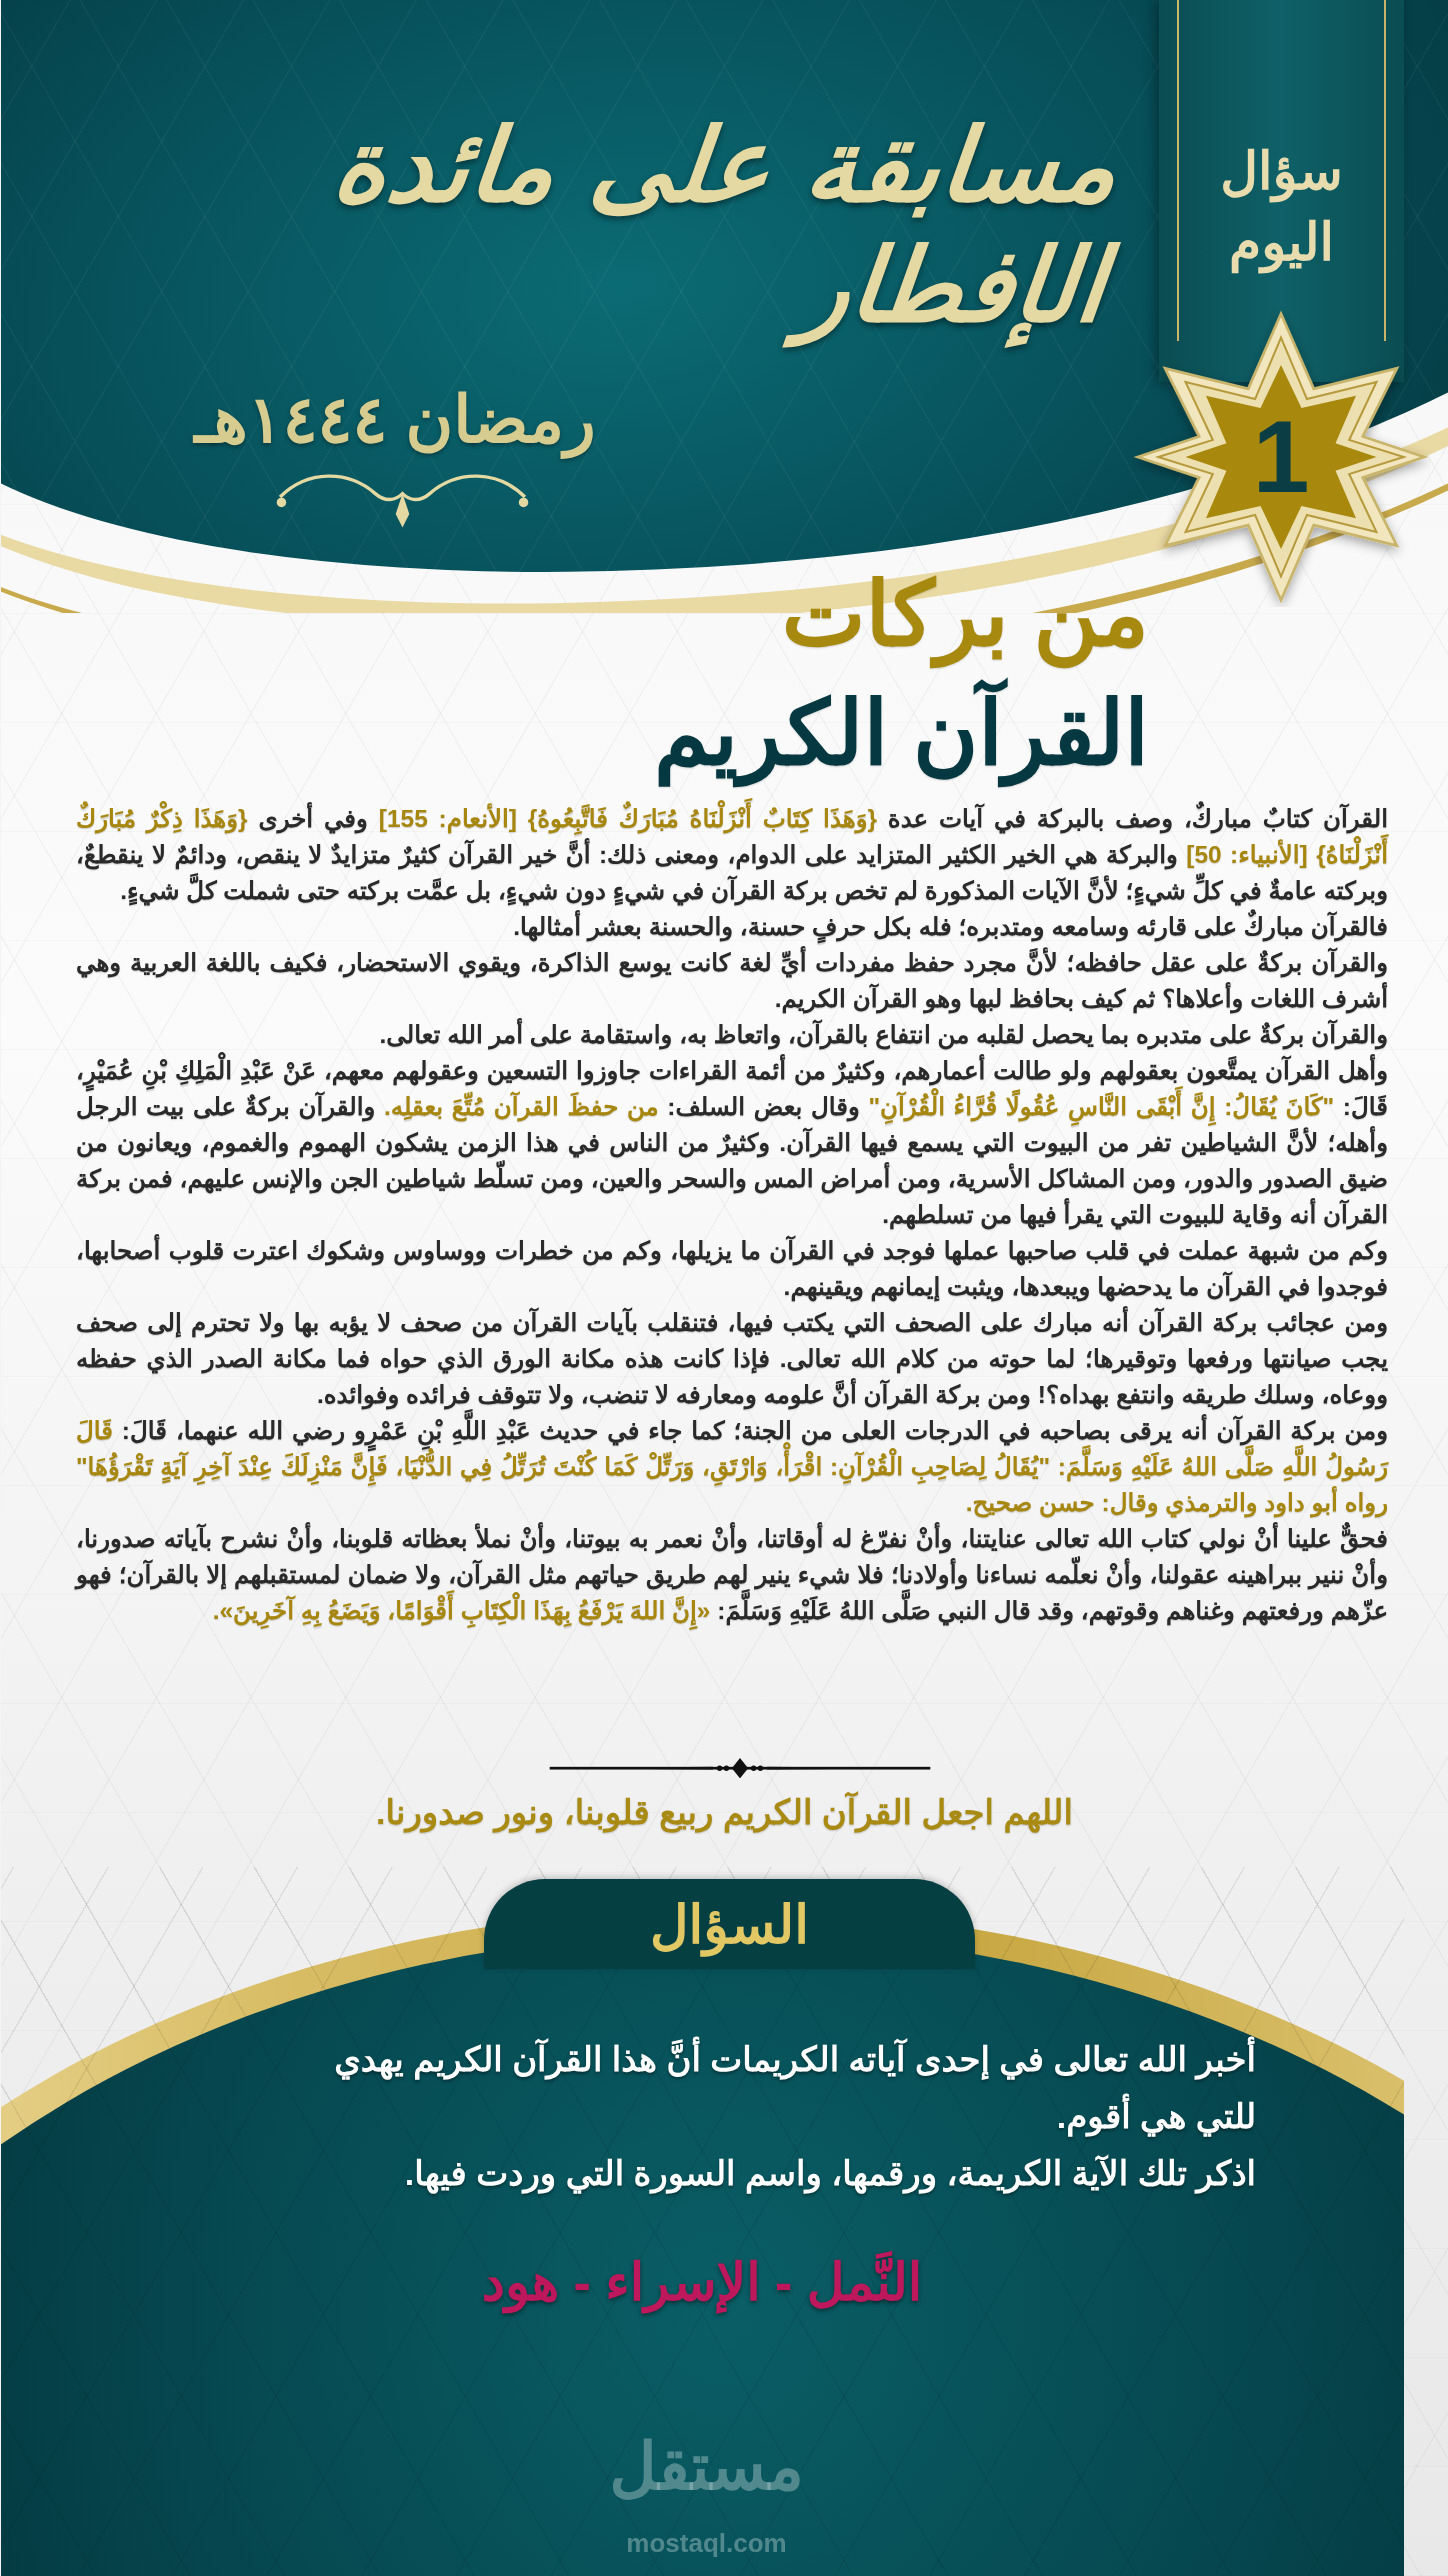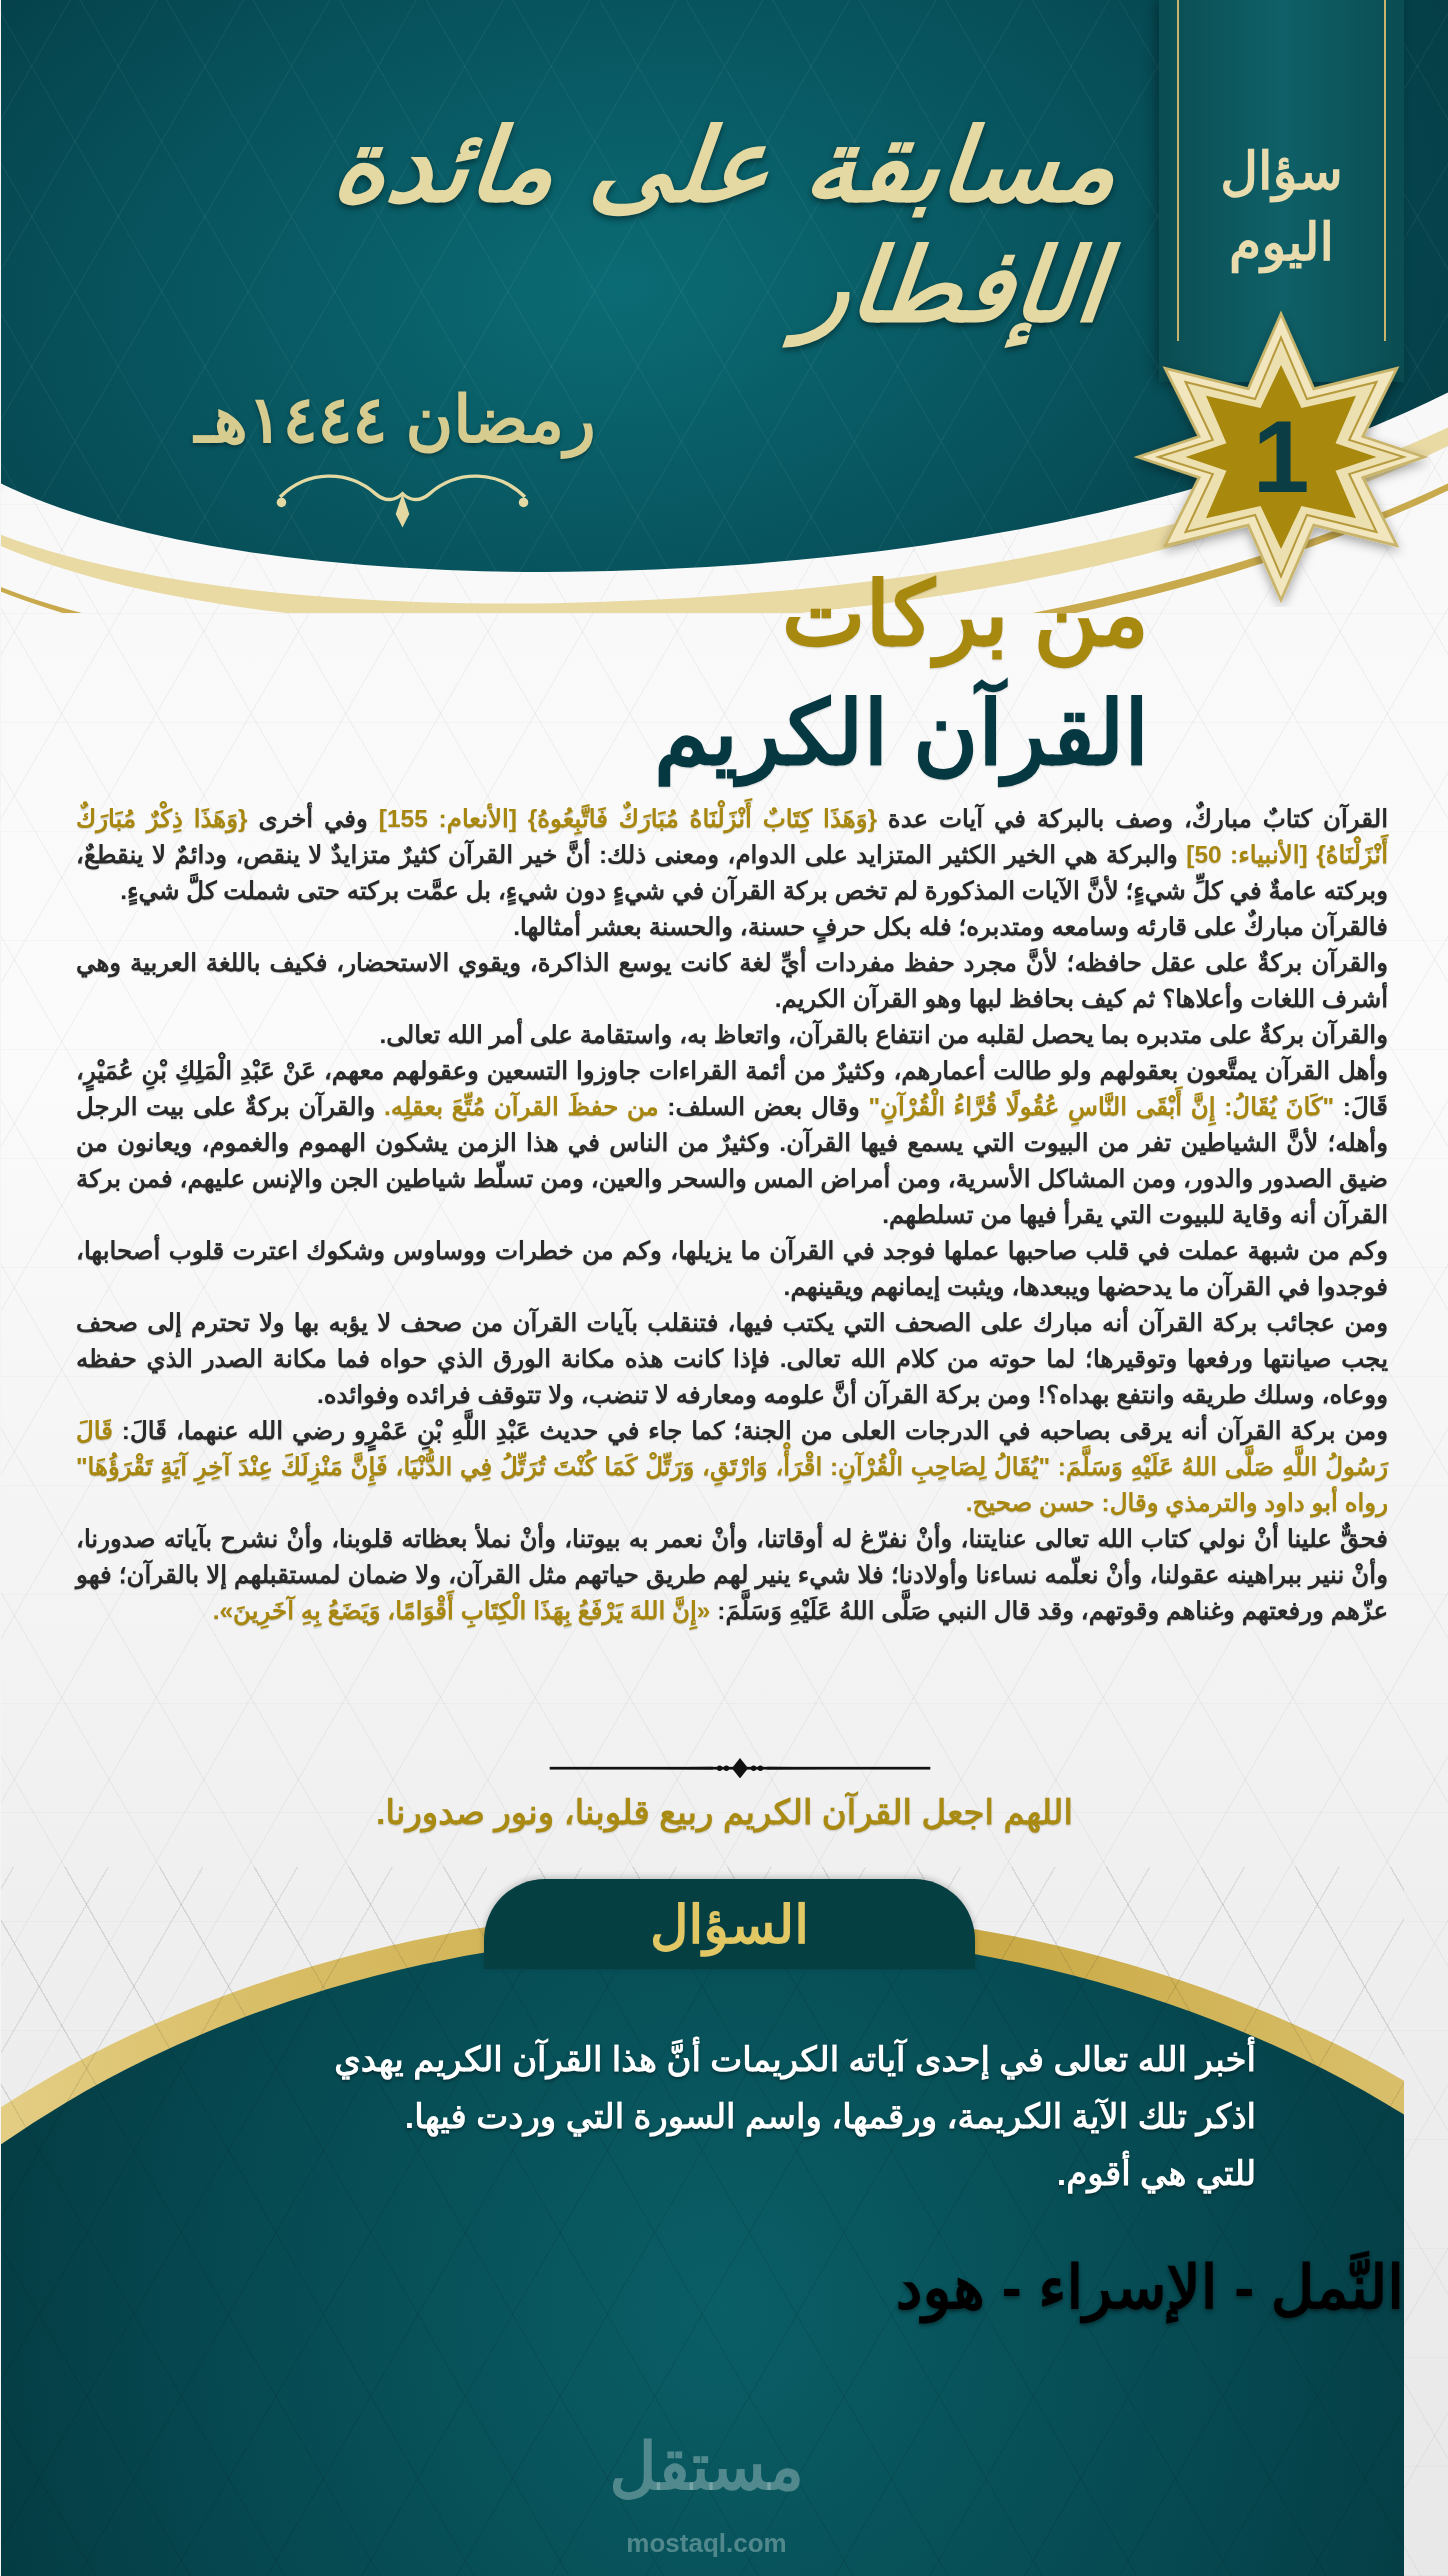--- a/index.html
+++ b/index.html
@@ -140,22 +140,22 @@
     display:flex;align-items:center;justify-content:center;
     color:#e2c864;font-family:"Liberation Sans",sans-serif;font-weight:bold;font-size:53px;
     box-shadow:0 -1.4px 6.8px rgba(0,0,0,0.2);
   }
   .q-text{
     position:absolute;left:136px;right:148px;top:164px;text-align:right;
     color:#ffffff;font-family:"Liberation Sans",sans-serif;font-weight:bold;font-size:34px;line-height:57px;
     text-shadow:0 2px 3.4px rgba(0,0,0,0.4);
   }
   .q-options{
-    position:absolute;left:0;right:0;top:385px;text-align:right;
-    color:#000000;font-family:"Liberation Sans",sans-serif;font-weight:bold;font-size:60px;
+    position:absolute;left:0;right:0;top:385px;text-align:center;
+    color:#be185d;font-family:"Liberation Sans",sans-serif;font-weight:bold;font-size:52px;
     text-shadow:0 2px 4.1px rgba(0,0,0,0.45);
   }
   .watermark{
     position:absolute;left:0;right:0;top:566px;text-align:center;color:rgba(170,200,200,0.45);
     font-family:"Liberation Sans",sans-serif;font-weight:bold;padding-left:9px;
   }
   .wm-ar{font-size:65px;line-height:68px;}
   .wm-en{font-size:26px;line-height:34px;direction:ltr;font-weight:bold;margin-top:25px;}
 </style>
 </head>
@@ -236,22 +236,22 @@
 
 <div class="dua">اللهم اجعل القرآن الكريم ربيع قلوبنا، ونور صدورنا.</div>
 
 <div class="q-wrap">
   <div class="q-gold"></div>
   <div class="q-teal"></div>
   <div class="q-pattern"></div>
   <div class="q-tab">السؤال</div>
   <div class="q-text">
     <div>أخبر الله تعالى في إحدى آياته الكريمات أنَّ هذا القرآن الكريم يهدي</div>
+    <div>للتي هي أقوم.</div>
     <div>اذكر تلك الآية الكريمة، ورقمها، واسم السورة التي وردت فيها.</div>
-    <div>للتي هي أقوم.</div>
   </div>
   <div class="q-options">النَّمل - الإسراء - هود</div>
   <div class="watermark">
     <div class="wm-ar">مستقل</div>
     <div class="wm-en">mostaql.com</div>
   </div>
 </div>
 
 
 </body></html>

